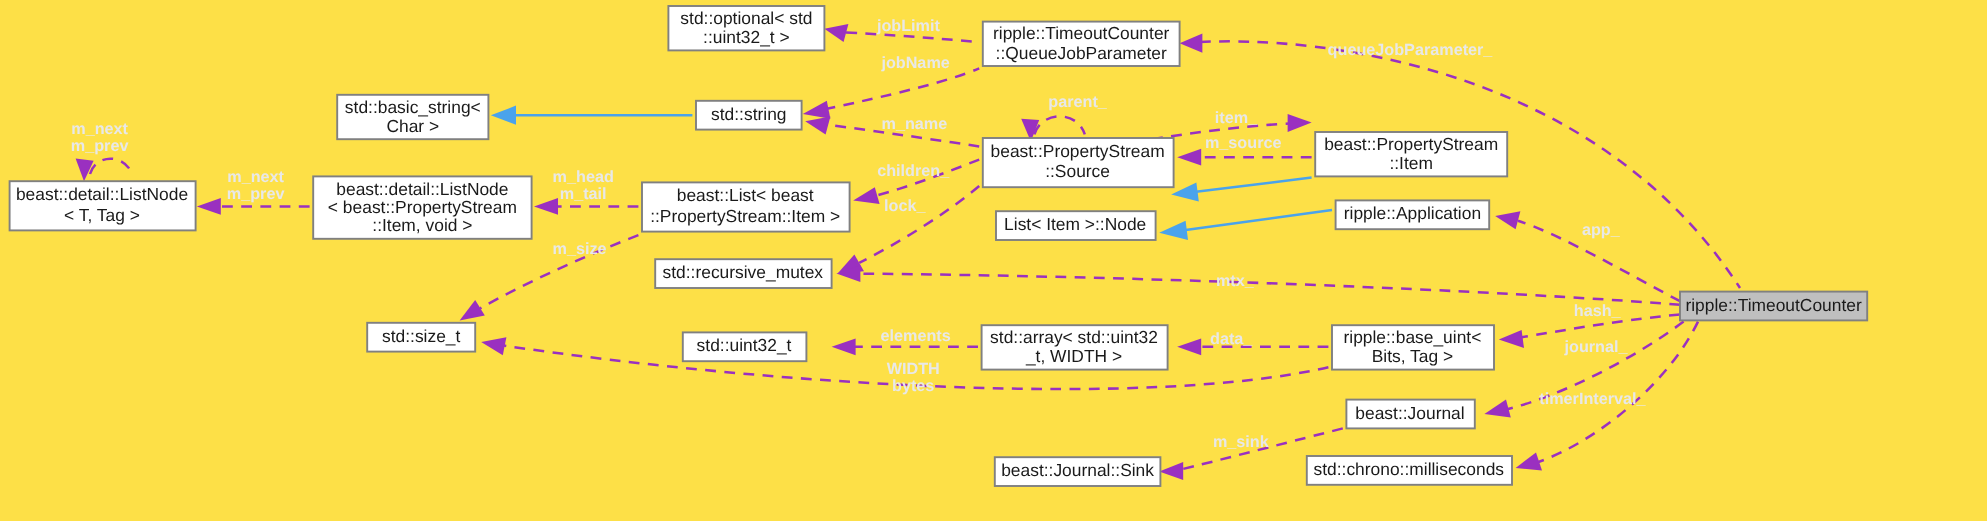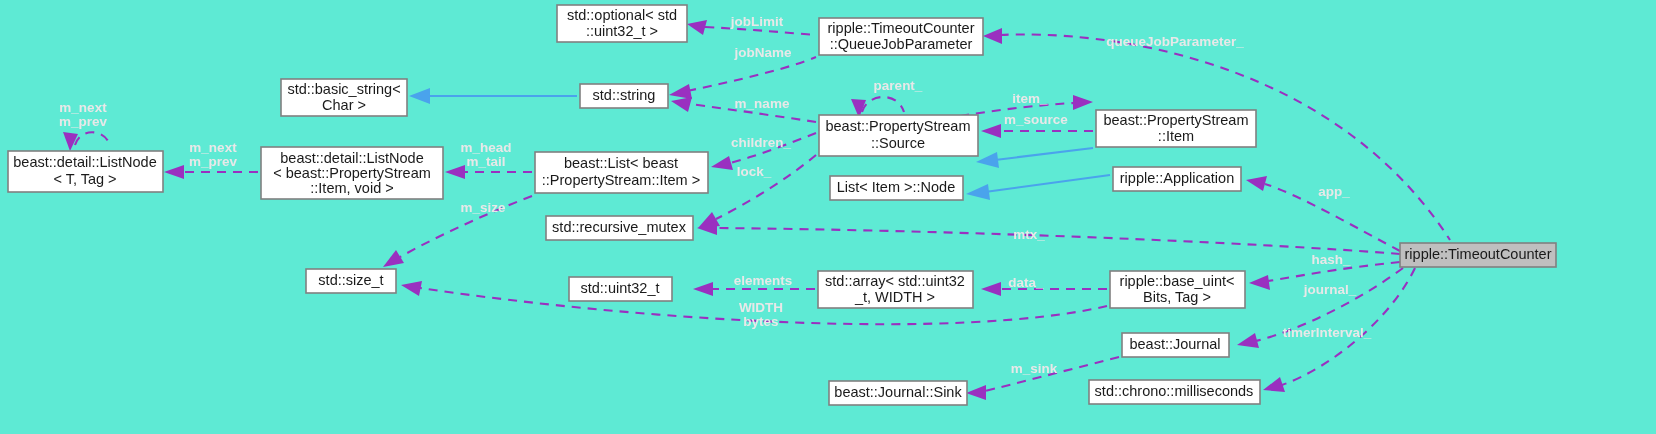--- a/index.html
+++ b/index.html
@@ -4,21 +4,21 @@
 <style>
   html, body {
     margin: 0;
     padding: 0;
     background: #000000;
   }
   #diagram-root {
     position: relative;
     width: 1656px;
     height: 434px;
-    background: #5eead4;
+    background: #fde047;
     overflow: hidden;
     font-family: "Liberation Sans", sans-serif;
   }
   #graph-svg {
     position: absolute;
     left: 0;
     top: 0;
     width: 1656px;
     height: 434px;
     display: block;

